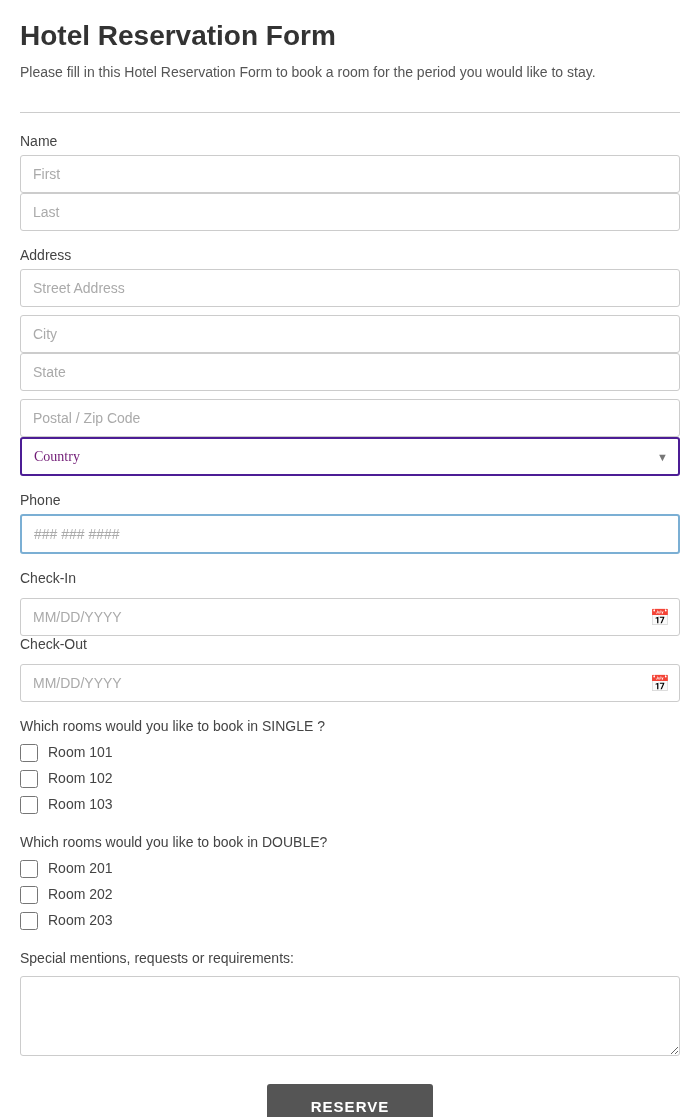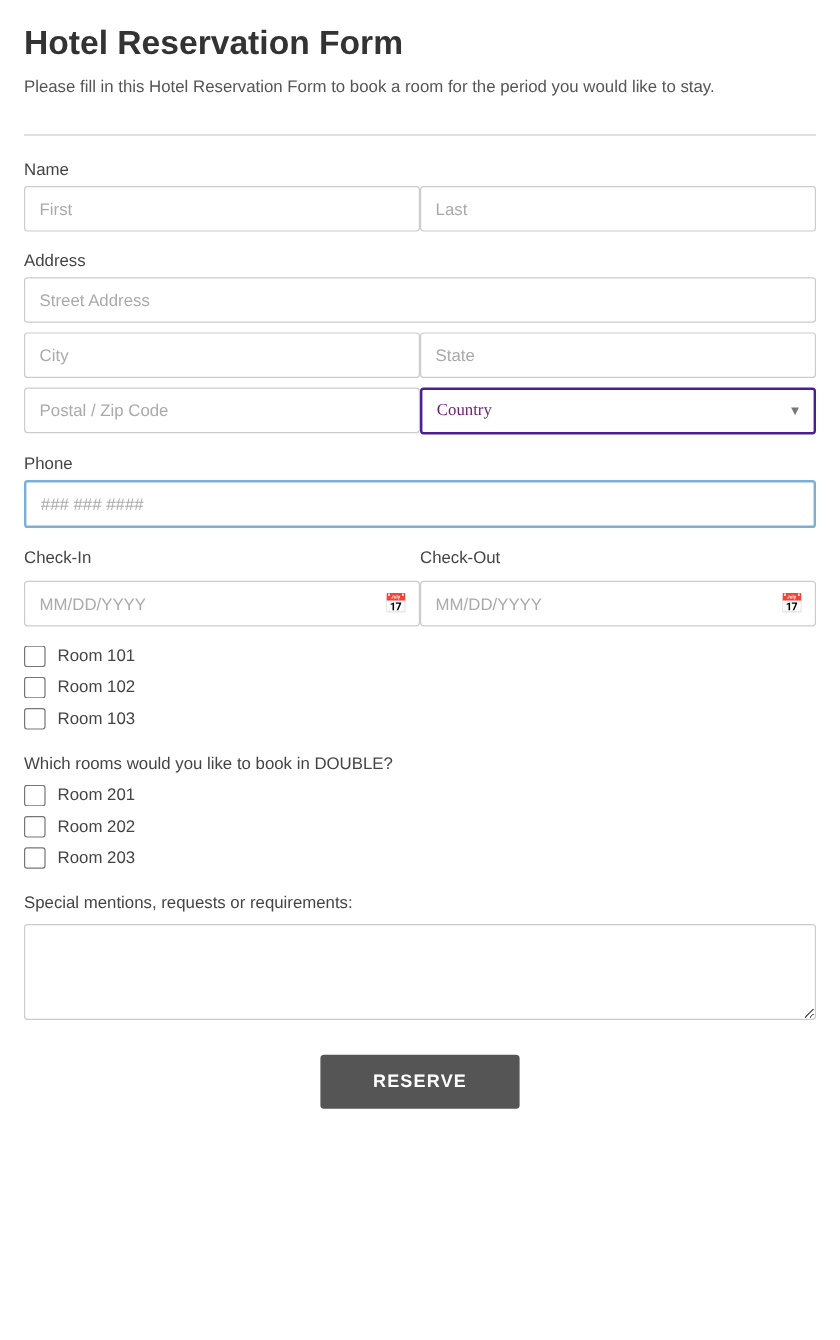--- a/index.html
+++ b/index.html
@@ -42,20 +42,21 @@
 
     .field-label {
       font-size: 14px;
       font-weight: normal;
       color: #444;
       margin-bottom: 6px;
     }
 
     .row {
       display: flex;
+      flex-direction: column;
     }
 
     .row .half {
       flex: 1;
     }
 
     input[type="text"],
     input[type="email"],
     input[type="tel"],
     input[type="date"] {
@@ -264,20 +265,21 @@
   <div class="half">
     <div class="field-label">Check-Out</div>
     <div class="date-wrapper">
       <input type="text" placeholder="MM/DD/YYYY" style="">
       <span class="calendar-icon">📅</span>
     </div>
   </div>
 </div>
 
 <div class="field-group">
+  <div class="section-label">Which rooms would you like to book in SINGLE ?</div>
   <div class="checkbox-group">
     <label class="checkbox-item">
       <input type="checkbox" style="">
       <span>Room 101</span>
     </label>
     <label class="checkbox-item">
       <input type="checkbox" style="">
       <span>Room 102</span>
     </label>
     <label class="checkbox-item">

